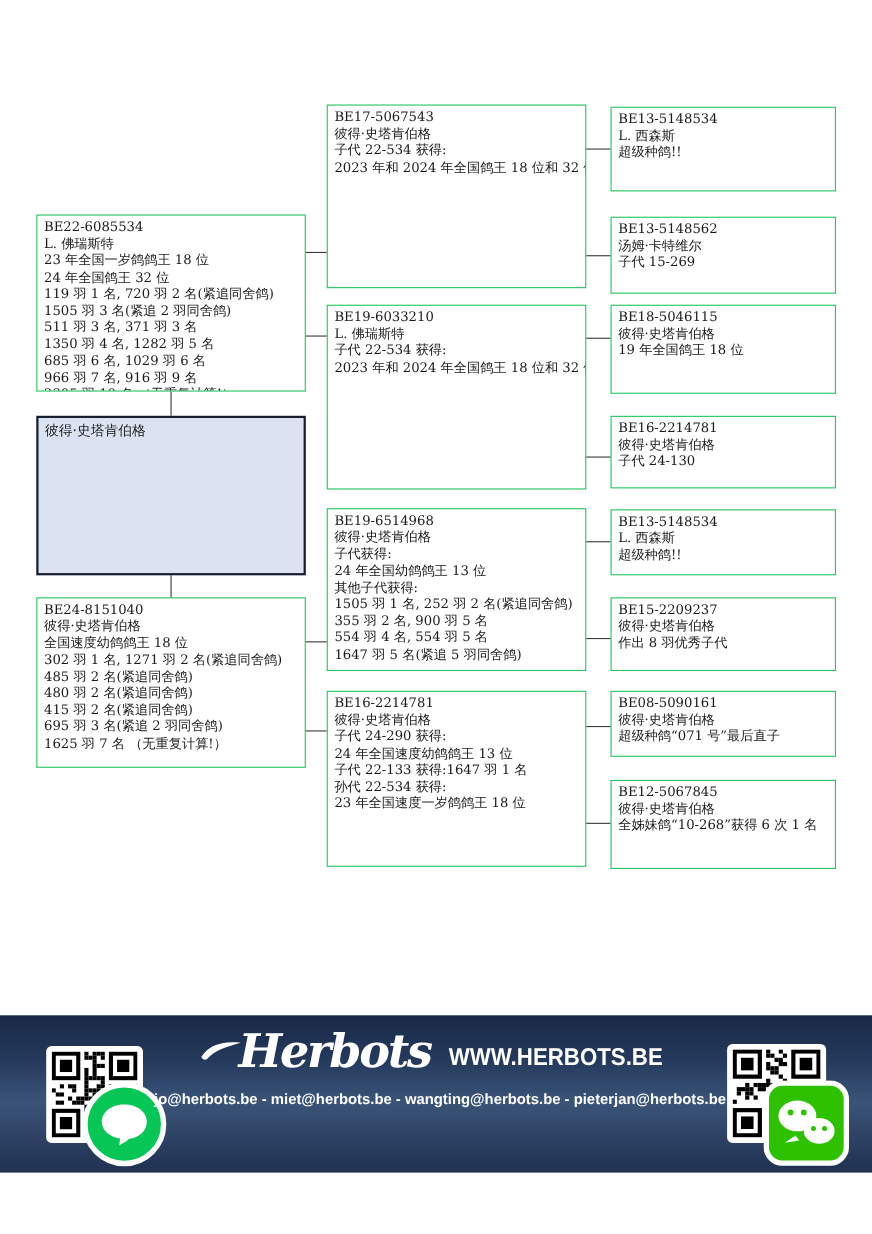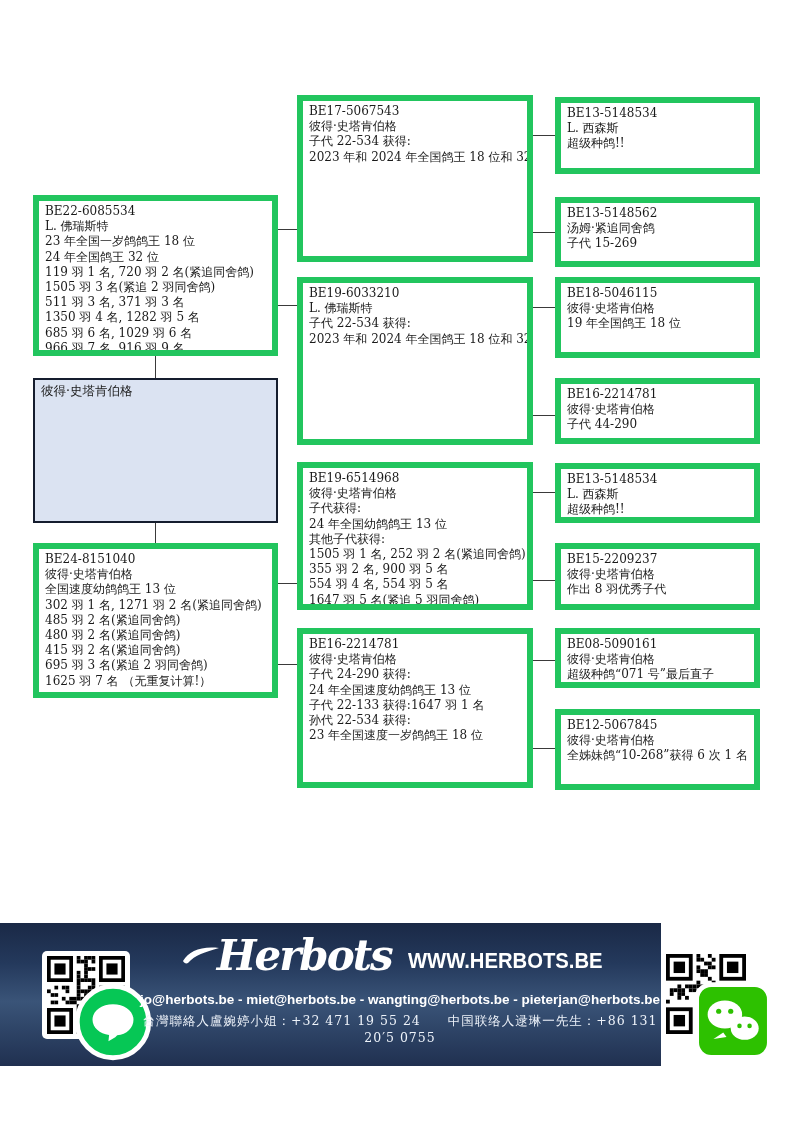--- a/index.html
+++ b/index.html
@@ -1,28 +1,28 @@
 <!DOCTYPE html>
 <html><head>
 <meta charset="utf-8">
 <style>
   html,body{margin:0;padding:0;background:#fff;}
   #page{position:relative;width:793px;height:1122px;background:#ffffff;overflow:hidden;
         font-family:"DejaVu Serif","Liberation Serif",serif;color:#1a1a1a;}
-  .box{position:absolute;border:6px solid #22c55e;background:#fff;box-sizing:border-box;
+  .box{position:absolute;border:1px solid #22c55e;background:#fff;box-sizing:border-box;
        padding:3px 6px;font-size:12px;line-height:15.2px;white-space:nowrap;overflow:hidden;}
   .box .ring{font-size:12px;}
   .subject-box{position:absolute;border:2.5px solid #151d2e;background:#dbe3f2;box-sizing:border-box;
        padding:3px 6px;font-size:12.5px;line-height:16px;}
   .conn{position:absolute;background:#3a3a3a;}
   .hline{height:1px;}
   .vline{width:1px;}
 
   
-  #footer{position:absolute;left:0;top:923px;width:661px;height:143px;
+  #footer{position:absolute;left:0;top:923px;width:793px;height:143px;
           background:linear-gradient(180deg,#1a2946 0%,#24395c 28%,#3a5478 55%,#2b4062 80%,#203050 100%);}
   .qr-wrap{position:absolute;width:88px;height:88px;background:#fff;border-radius:5px;padding:5px;box-sizing:border-box;}
   .qr-wrap svg{width:78px;height:78px;display:block;}
   .qr-badge{position:absolute;left:50%;top:50%;transform:translate(-50%,-50%);width:24px;height:24px;}
   .fcenter{position:absolute;left:130px;top:930px;width:540px;text-align:center;color:#fff;}
   .logo-row{display:flex;align-items:flex-end;justify-content:center;gap:16px;height:46px;}
   .brand{font-family:"DejaVu Serif",serif;font-style:italic;font-weight:bold;font-size:42px;
          line-height:40px;letter-spacing:-2px;display:flex;align-items:center;}
   .brand svg{margin-right:-4px;}
   .tagline{font-size:29px;line-height:34px;letter-spacing:10px;font-family:"DejaVu Serif",serif;}
@@ -54,21 +54,21 @@
   </div>
 
   <div class="subject-box" style="left:33px;top:378px;width:245px;height:145px">
     <div>彼得·史塔肯伯格</div>
   </div>
 
   <div class="box" style="left:33px;top:543px;width:245px;height:155px">
     <div class="ring">BE24-8151040</div>
     <div>
         <div>彼得·史塔肯伯格</div>
-        <div>全国速度幼鸽鸽王 13 位</div>
+        <div>全国速度幼鸽鸽王 18 位</div>
         <div>302 羽 1 名, 1271 羽 2 名(紧追同舍鸽)</div>
         <div>485 羽 2 名(紧追同舍鸽)</div>
         <div>480 羽 2 名(紧追同舍鸽)</div>
         <div>415 羽 2 名(紧追同舍鸽)</div>
         <div>695 羽 3 名(紧追 2 羽同舍鸽)</div>
         <div>1625 羽 7 名 （无重复计算!）</div>
       </div>
   </div>
 
   <div class="box" style="left:297px;top:95px;width:236px;height:167px">
@@ -115,36 +115,36 @@
   <div class="box" style="left:555px;top:97px;width:205px;height:77px">
     <div class="ring">BE13-5148534</div>
     <div>
         <div>L. 西森斯</div>
         <div>超级种鸽!!</div>
       </div>
   </div>
   <div class="box" style="left:555px;top:197px;width:205px;height:70px">
     <div class="ring">BE13-5148562</div>
     <div>
-        <div>汤姆·紧追同舍鸽</div>
+        <div>汤姆·卡特维尔</div>
         <div>子代 15-269</div>
       </div>
   </div>
   <div class="box" style="left:555px;top:277px;width:205px;height:81px">
     <div class="ring">BE18-5046115</div>
     <div>
         <div>彼得·史塔肯伯格</div>
         <div>19 年全国鸽王 18 位</div>
       </div>
   </div>
   <div class="box" style="left:555px;top:378px;width:205px;height:66px">
     <div class="ring">BE16-2214781</div>
     <div>
         <div>彼得·史塔肯伯格</div>
-        <div>子代 44-290</div>
+        <div>子代 24-130</div>
       </div>
   </div>
   <div class="box" style="left:555px;top:463px;width:205px;height:60px">
     <div class="ring">BE13-5148534</div>
     <div>
         <div>L. 西森斯</div>
         <div>超级种鸽!!</div>
       </div>
   </div>
   <div class="box" style="left:555px;top:543px;width:205px;height:67px">
@@ -464,17 +464,16 @@
       <div class="logo-row">
         <span class="brand">
           <svg viewBox="0 0 40 22" width="40" height="22">
             <path d="M2 16 C8 6 20 1 38 3 C24 7 14 10 7 18 C5 19 3 18 2 16 Z" fill="#ffffff"></path>
           </svg>
           <span>Herbots</span>
         </span>
         <span class="website">WWW.HERBOTS.BE</span>
       </div>
       <div class="emails">jo@herbots.be - miet@herbots.be - wangting@herbots.be - pieterjan@herbots.be</div>
-      <div class="contacts">台灣聯絡人盧婉婷小姐：+32 471 19 55 24　　中国联络人逯琳一先生：+86 131 20′5 0755</div>
     </div>
   </div>
 
 </div>
 
 </body></html>

